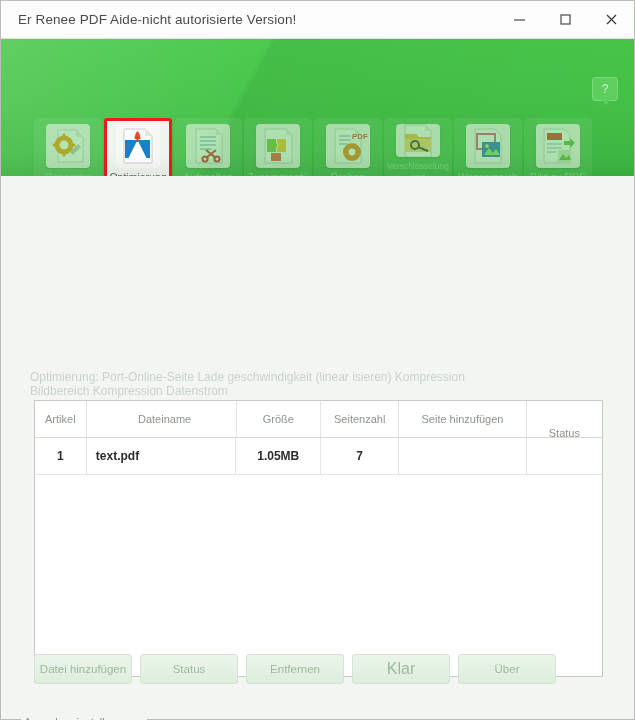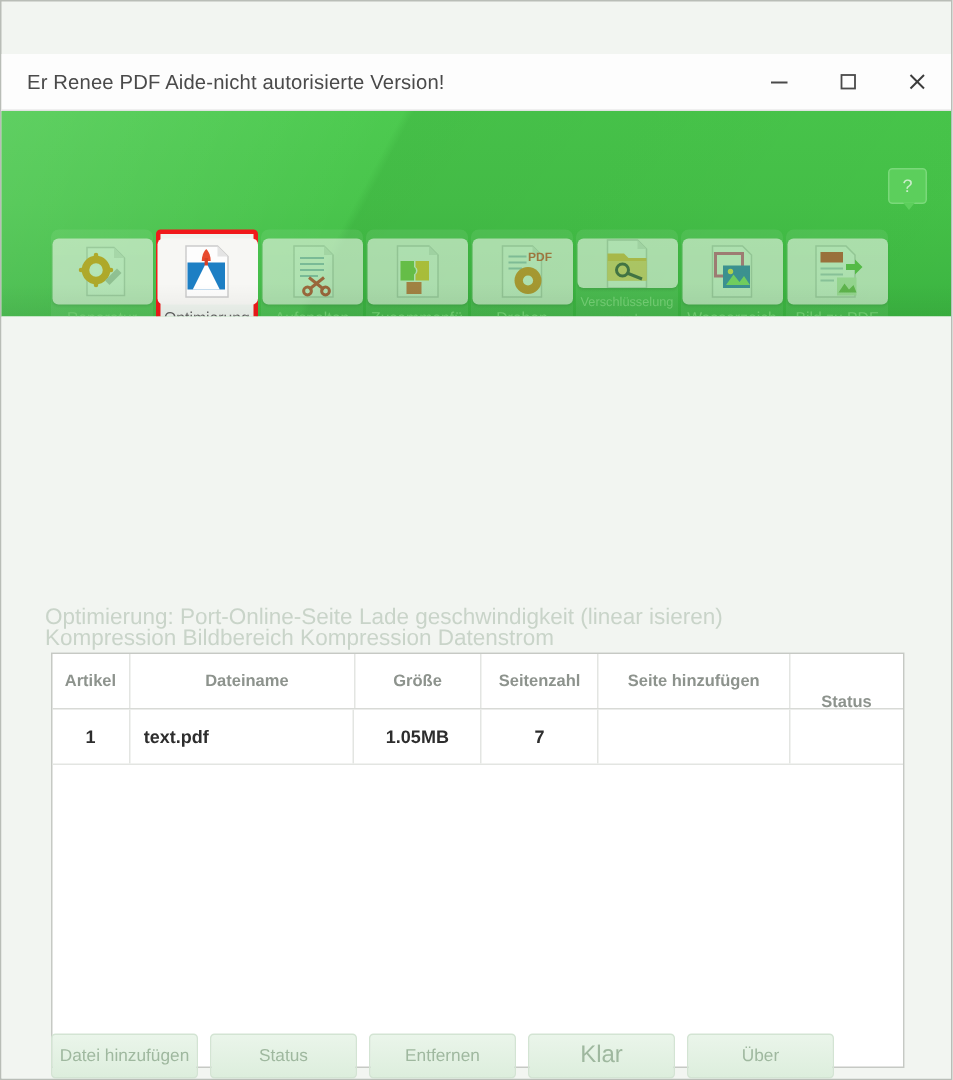--- a/index.html
+++ b/index.html
@@ -16,21 +16,20 @@
     box-sizing:border-box;
     display:flex;flex-direction:column;
   }
   
   .titlebar{
     height:37px;flex:0 0 37px;
     background:#fdfdfd;
     display:flex;align-items:center;
     position:relative;
     border-bottom:1px solid #e2e2e2;
-    margin-top:35px;
   }
   .title-text{
     margin-left:17px;
     font-size:13.5px;color:#4a4a4a;
     letter-spacing:.1px;white-space:nowrap;
   }
   .winbtns{margin-left:auto;display:flex;height:100%;}
   .winbtn{
     width:46px;height:100%;
     display:flex;align-items:center;justify-content:center;
@@ -82,21 +81,21 @@
     padding-top:6px;box-sizing:border-box;
     position:relative;
   }
   .tool.sel{
     background:#eef4ee;
     border:3px solid #f01a1a;
     border-radius:3px;
     padding-top:3px;
   }
   .tool-ico{
-    width:67px;height:44px;
+    width:44px;height:44px;
     border-radius:4px;
     background:#f7f7f4;
     box-shadow:0 1px 2px rgba(0,0,0,.18);
     display:flex;align-items:center;justify-content:center;
     position:relative;overflow:hidden;
   }
   .tool.sel .tool-ico{box-shadow:none;}
   .tool-lbl{
     margin-top:4px;width:62px;
     font-size:10.5px;line-height:11px;
@@ -104,32 +103,32 @@
     word-break:break-word;
   }
   .tool.sel .tool-lbl{color:#5f5f5f;}
   .tool.faint .tool-ico{opacity:.55;}
   .tool.faint .tool-lbl{color:#72d172;}
   .tool.extra-faint .tool-lbl{color:#74cf74;font-size:8.5px;}
   
   .content{flex:1;position:relative;background:#f2f5f1;}
   .desc{
     position:absolute;left:29px;top:194px;width:460px;
-    font-size:15px;line-height:14px;color:#c9d4c9;
+    font-size:12px;line-height:14px;color:#c9d4c9;
   }
   .table{
     position:absolute;left:33px;top:224px;width:569px;height:277px;
     background:#ffffff;border:1px solid #c6c9c4;box-sizing:border-box;
   }
   .thead{display:flex;height:36px;border-bottom:1px solid #d8dad6;}
   .th{
     display:flex;align-items:center;justify-content:center;
     font-size:11px;color:#8d938d;text-align:center;
     border-right:1px solid #e3e5e2;box-sizing:border-box;
-    line-height:11px;padding:0 2px;font-weight:bold;
+    line-height:11px;padding:0 2px;
   }
   .th:last-child{border-right:none;}
   .trow{display:flex;height:36px;border-bottom:1px solid #e3e5e2;}
   .td{
     display:flex;align-items:center;
     font-size:12px;color:#2d2d2d;font-weight:bold;
     border-right:1px solid #e3e5e2;box-sizing:border-box;
     padding:0 4px;
   }
   .td:last-child{border-right:none;}

